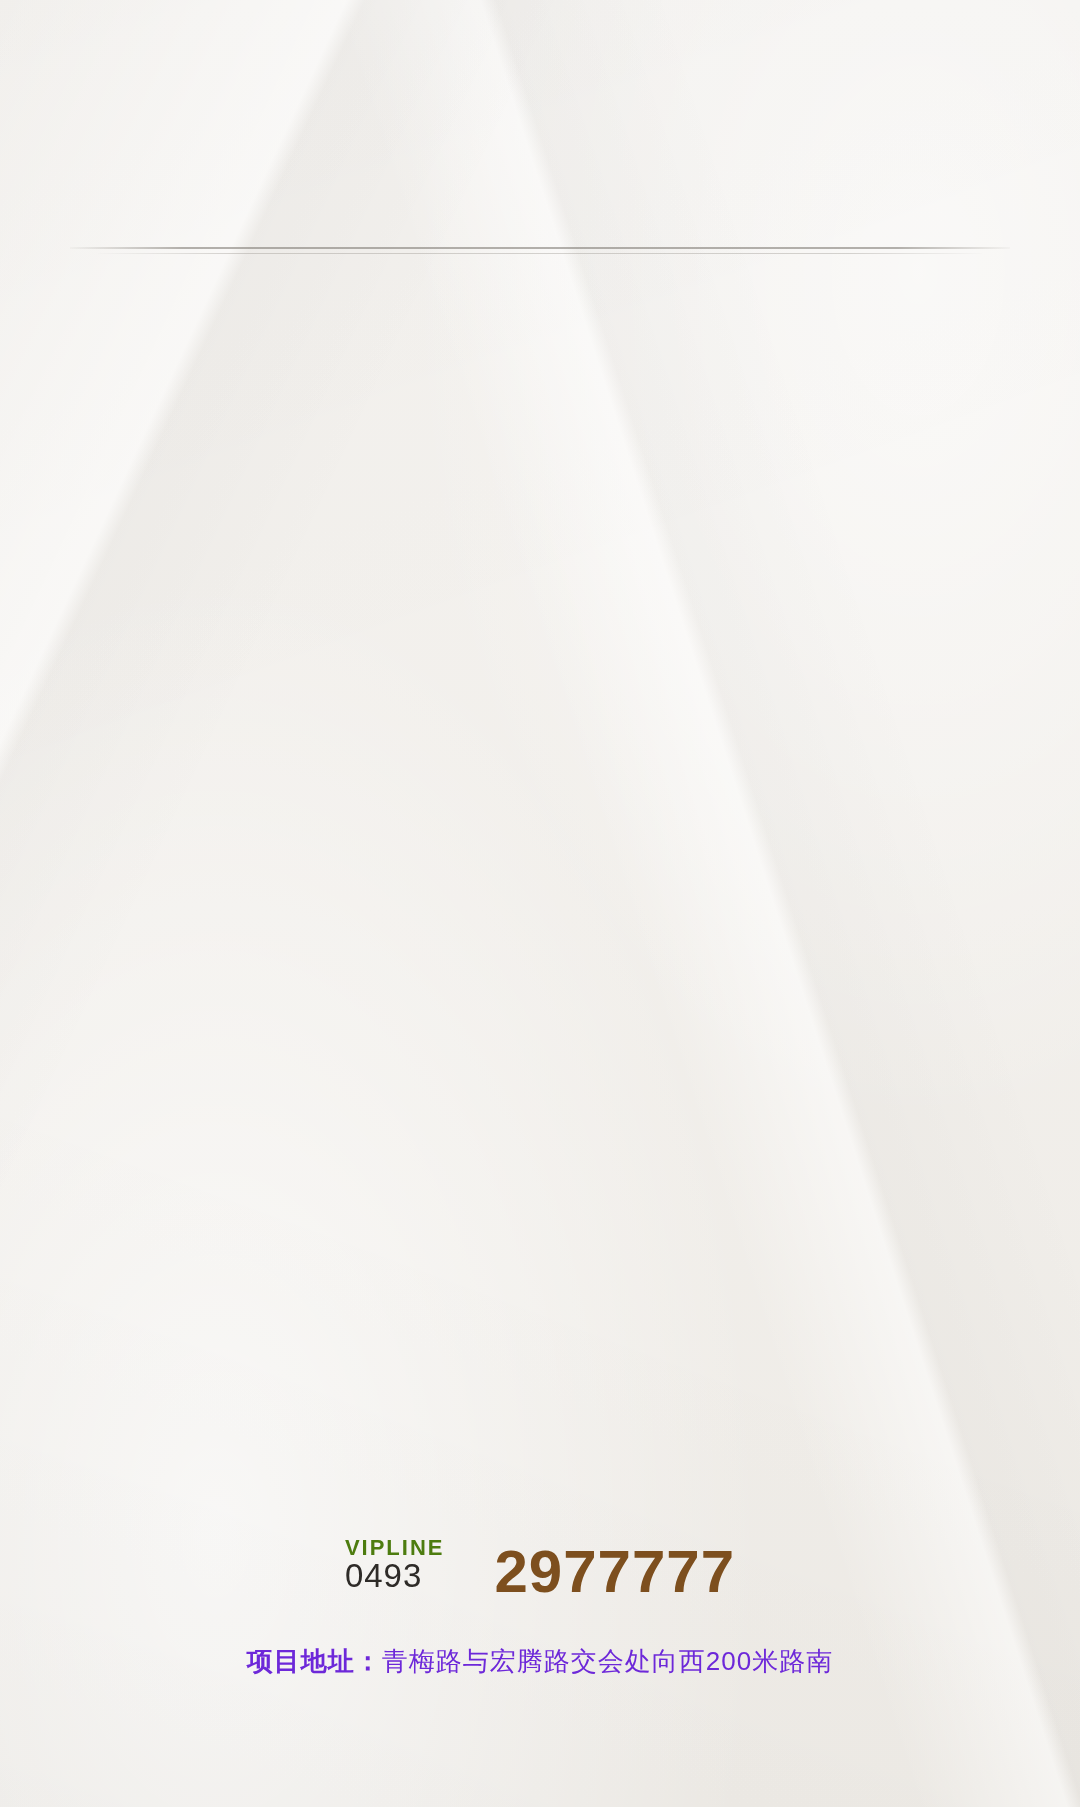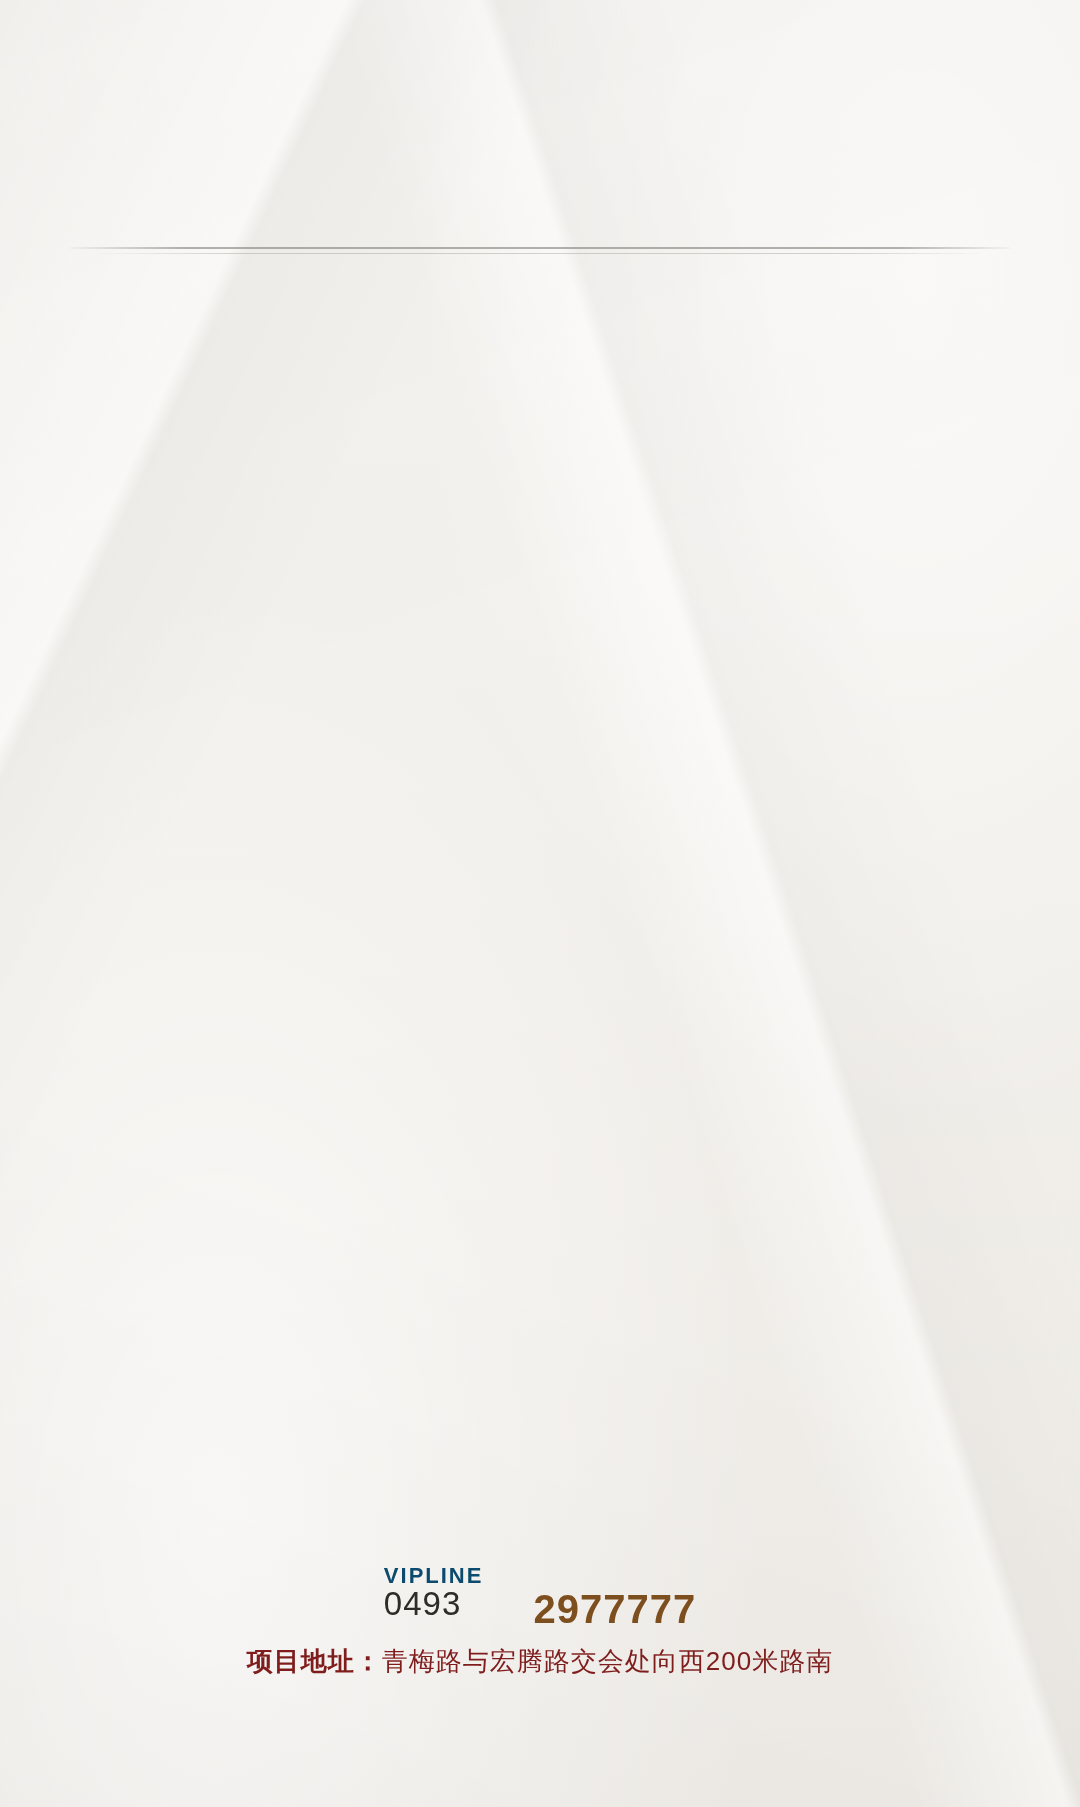--- a/index.html
+++ b/index.html
@@ -133,46 +133,46 @@
     align-items: flex-end;
     justify-content: center;
     gap: 10px;
   }
   .vip-stack {
     text-align: left;
     line-height: 1.05;
     padding-bottom: 6px;
   }
   .vip-word {
-    color: #0c4a6e;
+    color: #4d7c0f;
     font-size: 22px;
     letter-spacing: 2px;
     font-weight: 700;
     margin-top: 24px;
   }
   .vip-code {
     color: #2e2b28;
     font-size: 33px;
     letter-spacing: 1px;
     font-weight: 400;
     font-family: "Liberation Sans", sans-serif;
   }
   .vip-number {
     color: #7d4f1e;
-    font-size: 40px;
+    font-size: 60px;
     font-weight: 700;
     letter-spacing: 1px;
     line-height: 0.95;
     font-family: "Liberation Sans", sans-serif;
     margin-left: 40px;
   }
   .addr {
-    margin-top: 16px;
+    margin-top: 44px;
     font-size: 26px;
-    color: #7f1d1d;
+    color: #6d28d9;
     letter-spacing: 1px;
   }
   .addr b {
     font-weight: 700;
   }
 </style>
 </head>
 <body>
 
 <div class="sheet">

